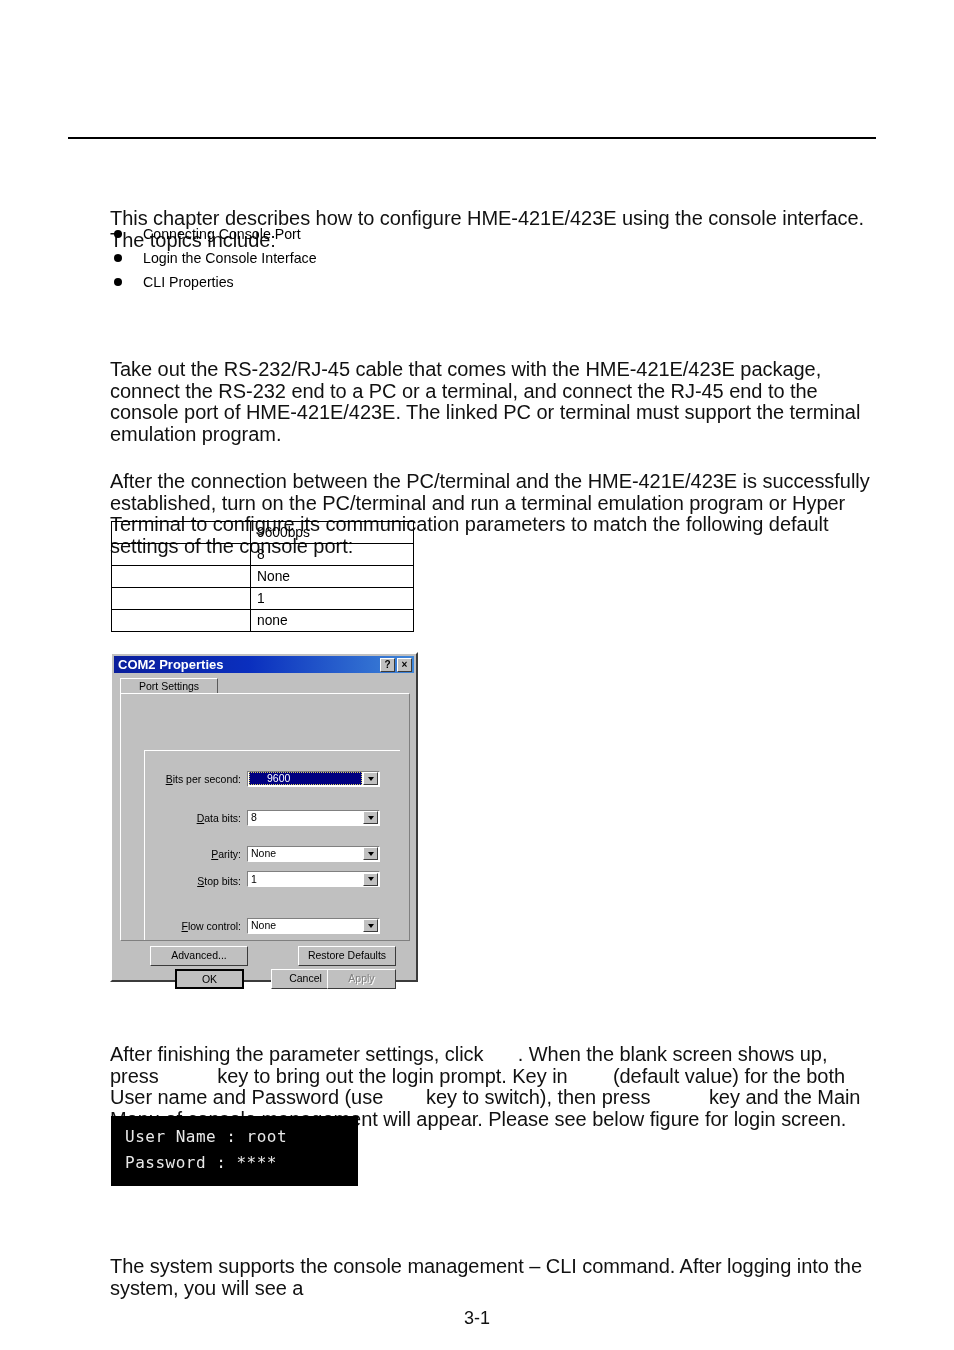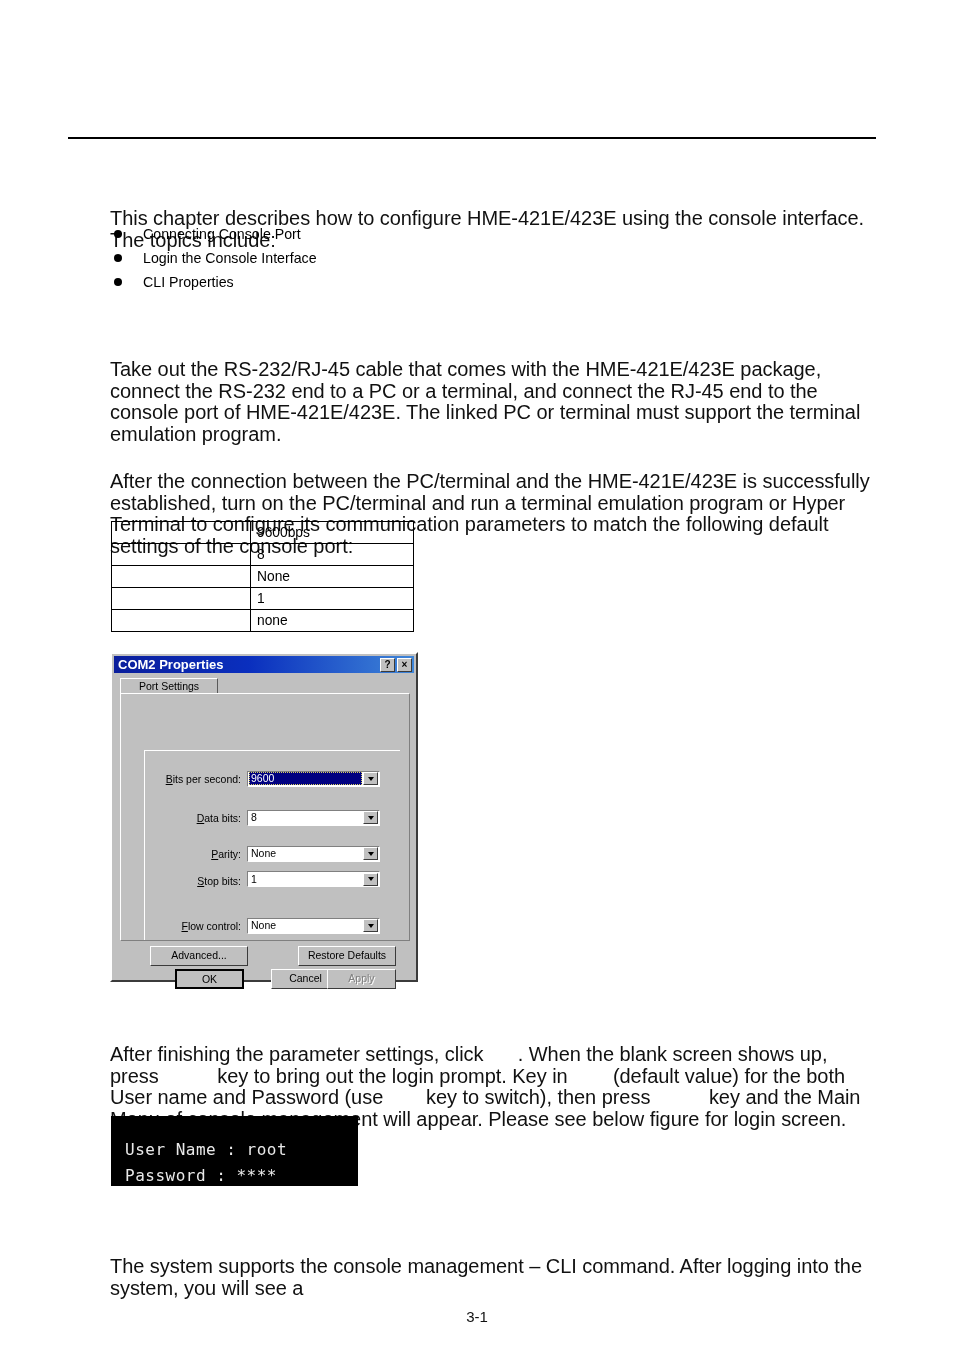--- a/index.html
+++ b/index.html
@@ -251,21 +251,21 @@
     line-height: 13px;
     white-space: nowrap;
     overflow: hidden;
   }
   .combo.selected .combo-text {
     background: #000080;
     color: #ffffff;
     outline: 1px dotted #d8d060;
     outline-offset: -1px;
     margin: 1px 1px 1px 1px;
-    padding-left: 2px;
+    padding-left: 18px;
   }
   .combo .arrow-btn {
     width: 15px;
     height: 13px;
     margin-right: 1px;
     background: #c0c0c0;
     border-top: 1.5px solid #ffffff;
     border-left: 1.5px solid #ffffff;
     border-right: 1.5px solid #3b3b3b;
     border-bottom: 1.5px solid #3b3b3b;
@@ -312,34 +312,34 @@
   .terminal {
     position: absolute;
     left: 111px;
     top: 1116px;
     width: 247px;
     height: 70px;
     background: #000000;
     color: #e9e9e9;
     font-family: "DejaVu Sans Mono", monospace;
     font-size: 16px;
-    padding: 21px 0 0 14px;
+    padding: 8px 0 0 14px;
     box-sizing: border-box;
     line-height: 26px;
     letter-spacing: 0.5px;
   }
 
   
   .page-number {
     position: absolute;
     left: 0;
     top: 1308px;
     width: 954px;
     text-align: center;
-    font-size: 15px;
+    font-size: 18px;
     color: #111;
   }
 </style>
 </head>
 <body>
 
 <div id="page">
 
   <div class="header-rule"></div>
 

